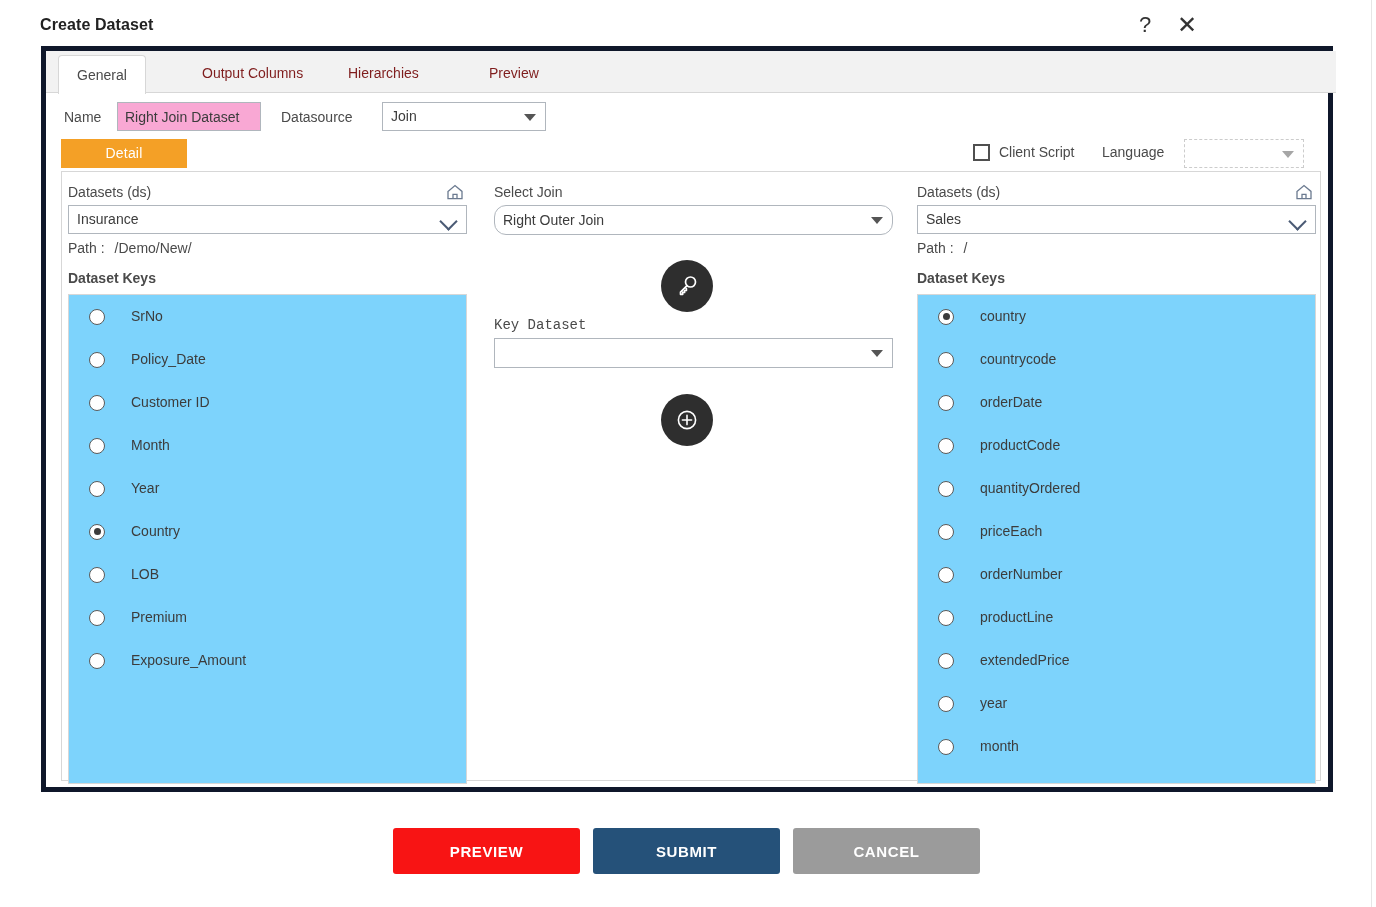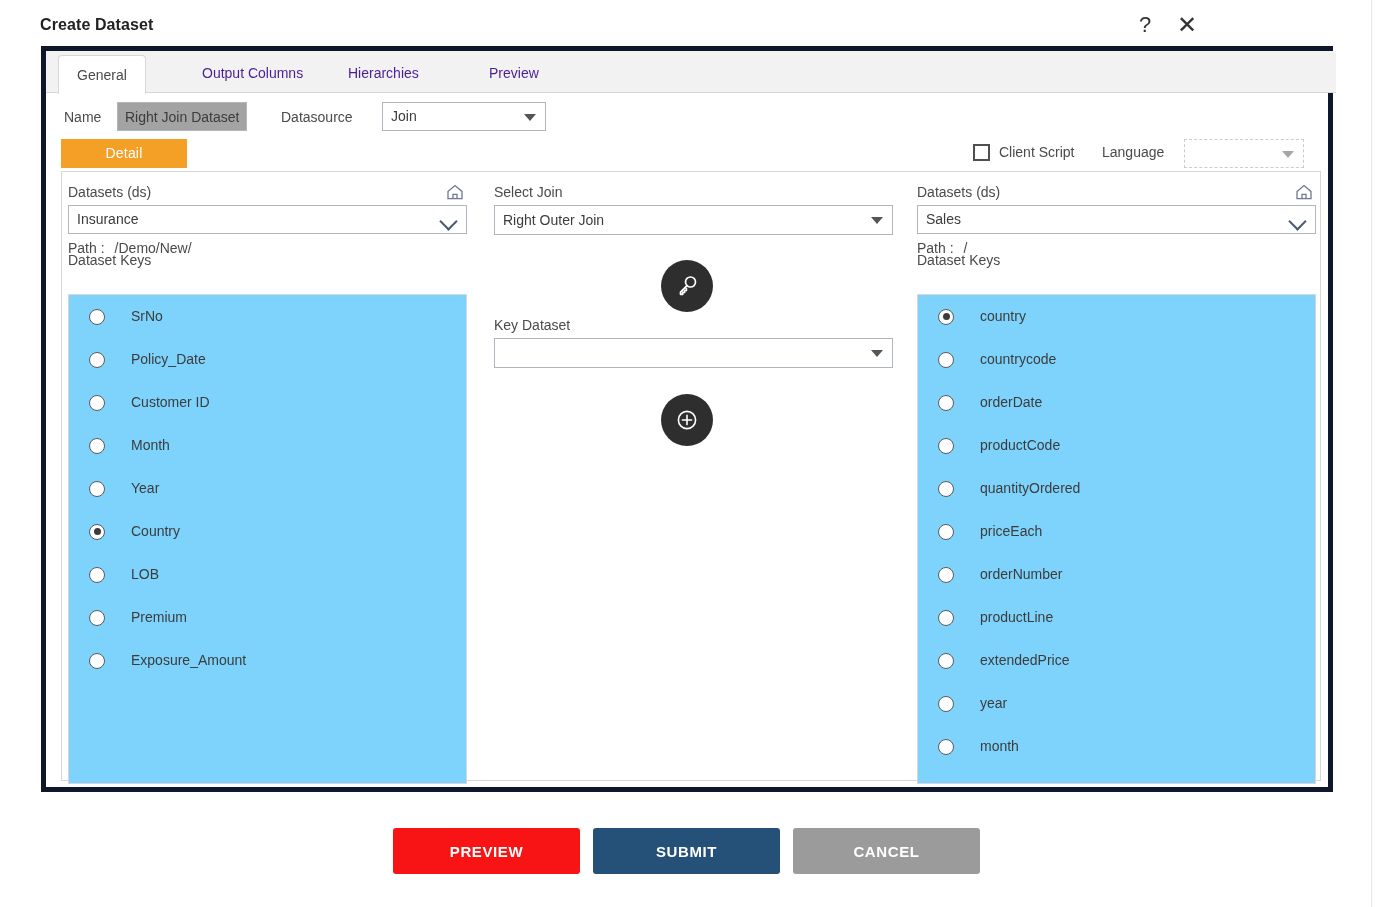--- a/index.html
+++ b/index.html
@@ -67,21 +67,21 @@
     border-bottom: 1px solid #d7d7d7;
     box-sizing: border-box;
   }
   .tab {
     position: absolute;
     top: 5px;
     height: 37px;
     line-height: 35px;
     padding: 0 18px;
     font-size: 14px;
-    color: #4c1d95;
+    color: #7f1d1d;
     cursor: pointer;
     box-sizing: border-box;
     white-space: nowrap;
   }
   .tab.active {
     background: #ffffff;
     color: #4a4a4a;
     border: 1px solid #d7d7d7;
     border-bottom: none;
     border-radius: 4px 4px 0 0;
@@ -100,23 +100,23 @@
     position: absolute;
     font-size: 14px;
     color: #4a4a4a;
     white-space: nowrap;
   }
   .lbl-name { left: 18px; top: 14px; }
   .lbl-datasource { left: 235px; top: 14px; }
   .txtbox {
     position: absolute;
     left: 71px; top: 7px;
-    width: 130px; height: 29px;
+    width: 144px; height: 29px;
     border: 1px solid #b0b6bd;
-    background: #a3a3a3;
+    background: #f9a8d4;
     box-sizing: border-box;
     font-family: "Liberation Sans", sans-serif;
     font-size: 14px;
     color: #3c3c3c;
     padding: 0 7px;
     outline: none;
   }
 
   
   .sel {
@@ -235,23 +235,24 @@
   .path-line {
     position: absolute;
     left: 1px; top: 68px;
     font-size: 14px;
     color: #4a4a4a;
     white-space: nowrap;
   }
   .path-line .path-val { margin-left: 10px; }
   .keys-label {
     position: absolute;
-    left: 1px; top: 80px;
+    left: 1px; top: 98px;
     font-size: 14px;
     color: #4a4a4a;
+    font-weight: bold;
   }
   .keylist {
     position: absolute;
     left: 1px; top: 122px;
     width: 399px;
     height: 490px;
     border: 1px solid #d7d7d7;
     background: #7dd3fc;
     box-sizing: border-box;
     overflow: hidden;
@@ -292,25 +293,26 @@
   }
 
   
   .mid-label {
     position: absolute;
     left: 1px;
     font-size: 14px;
     color: #4a4a4a;
   }
   .lbl-selectjoin { top: 12px; }
-  .lbl-keydataset { top: 145px; }
+  .lbl-keydataset { top: 145px; font-family: Liberation Mono, monospace; }
   .sel-join {
     left: 1px; top: 33px;
     width: 399px; height: 30px;
     line-height: 28px;
+    border-radius: 12px;
   }
   .sel-keyds {
     left: 1px; top: 166px;
     width: 399px; height: 30px;
     line-height: 28px;
   }
   .circle-btn {
     position: absolute;
     left: 168px;
     width: 52px; height: 52px;

